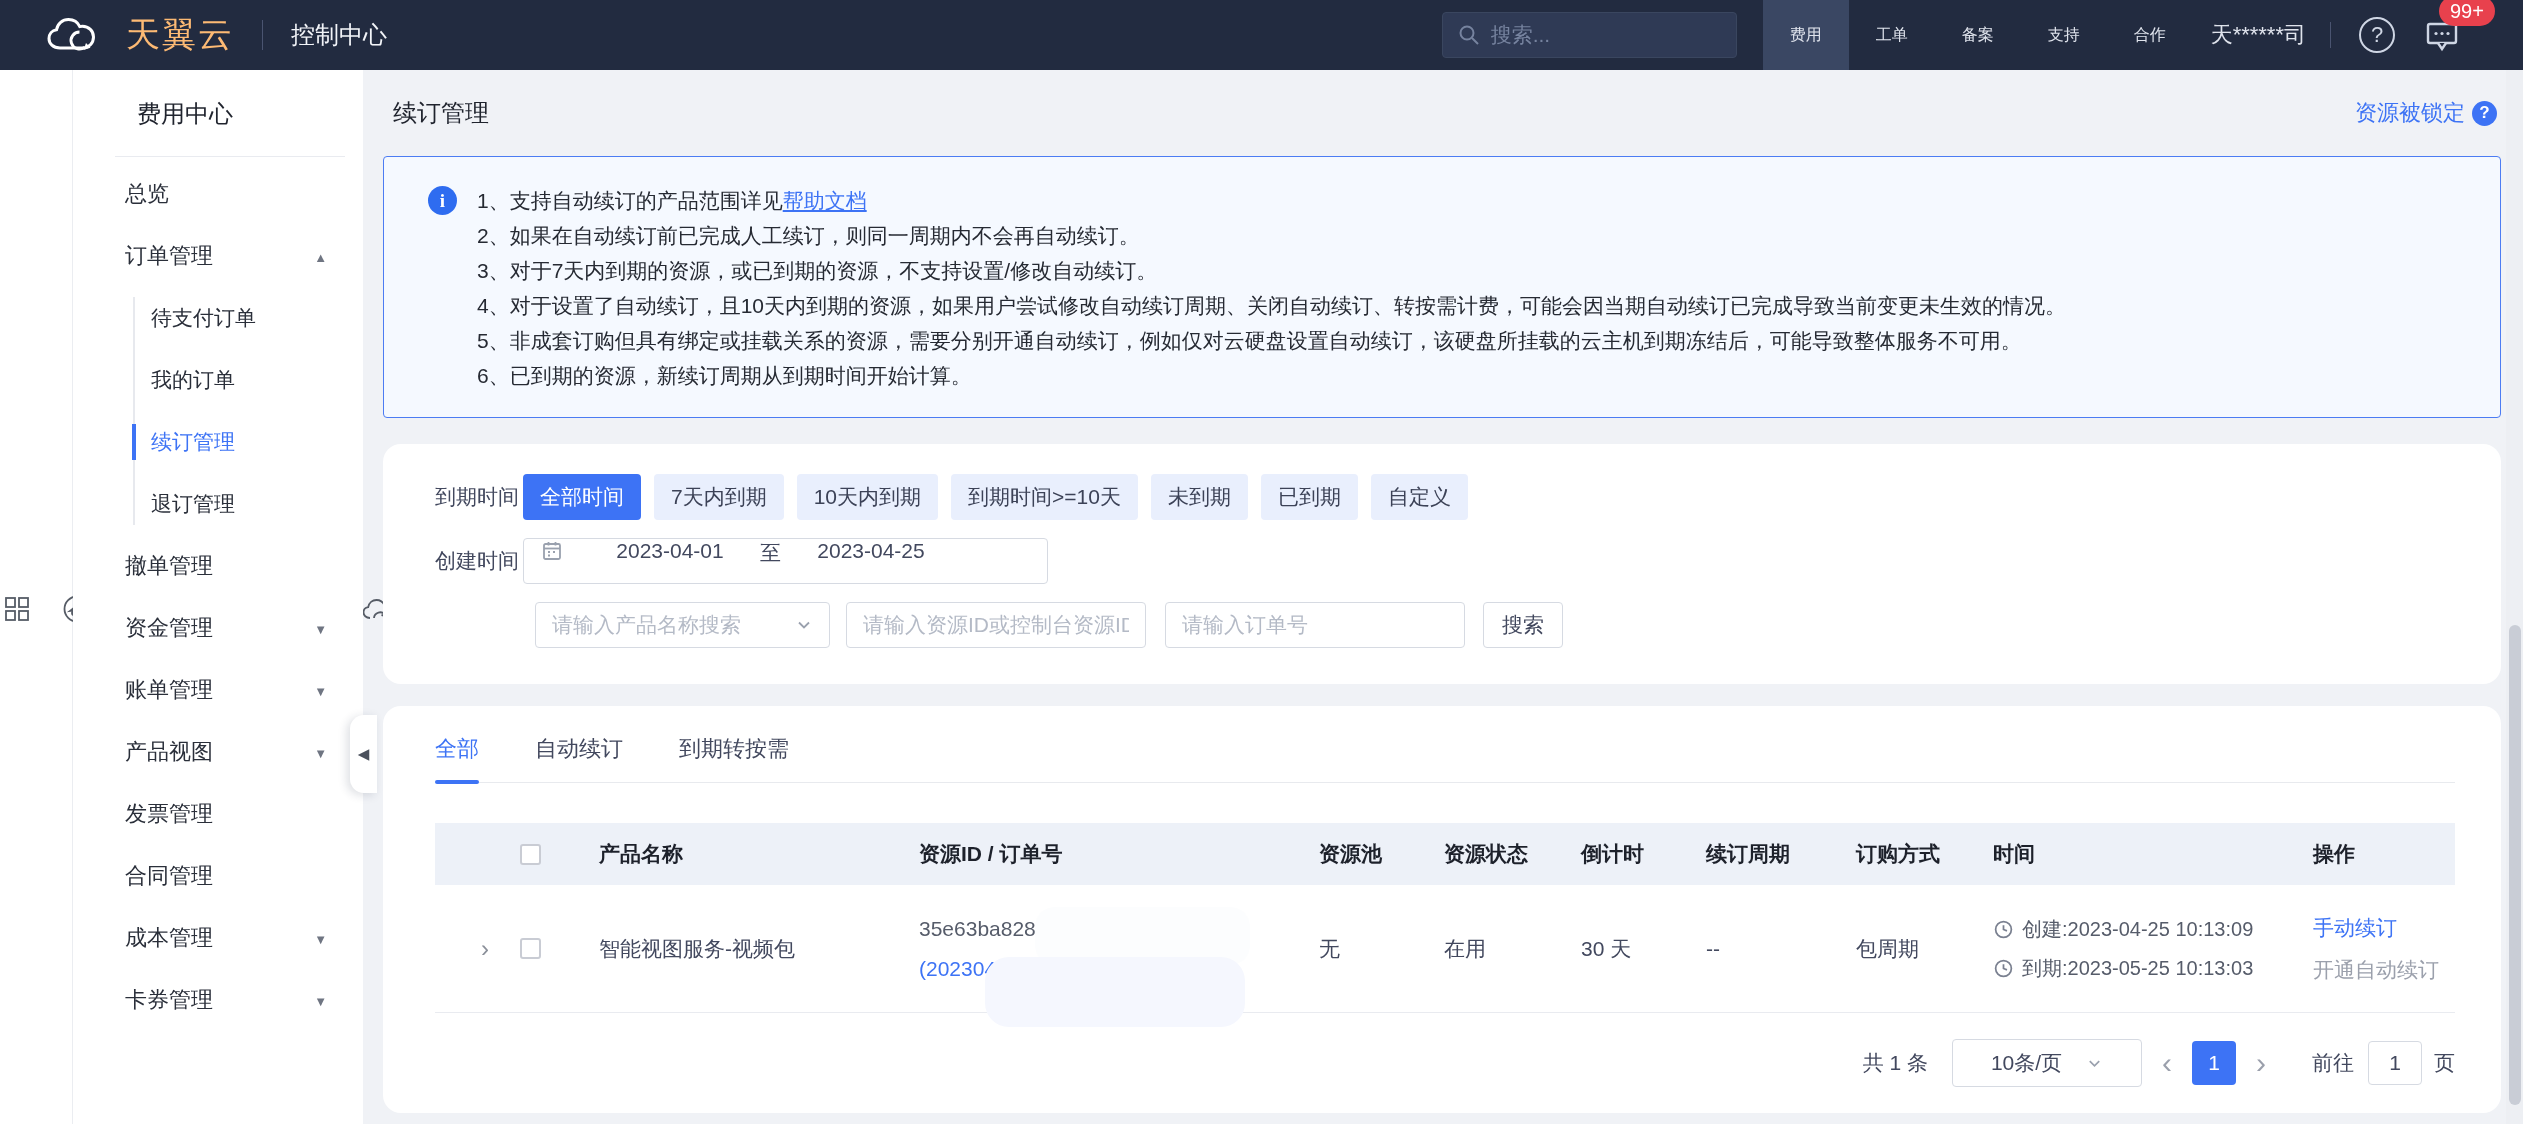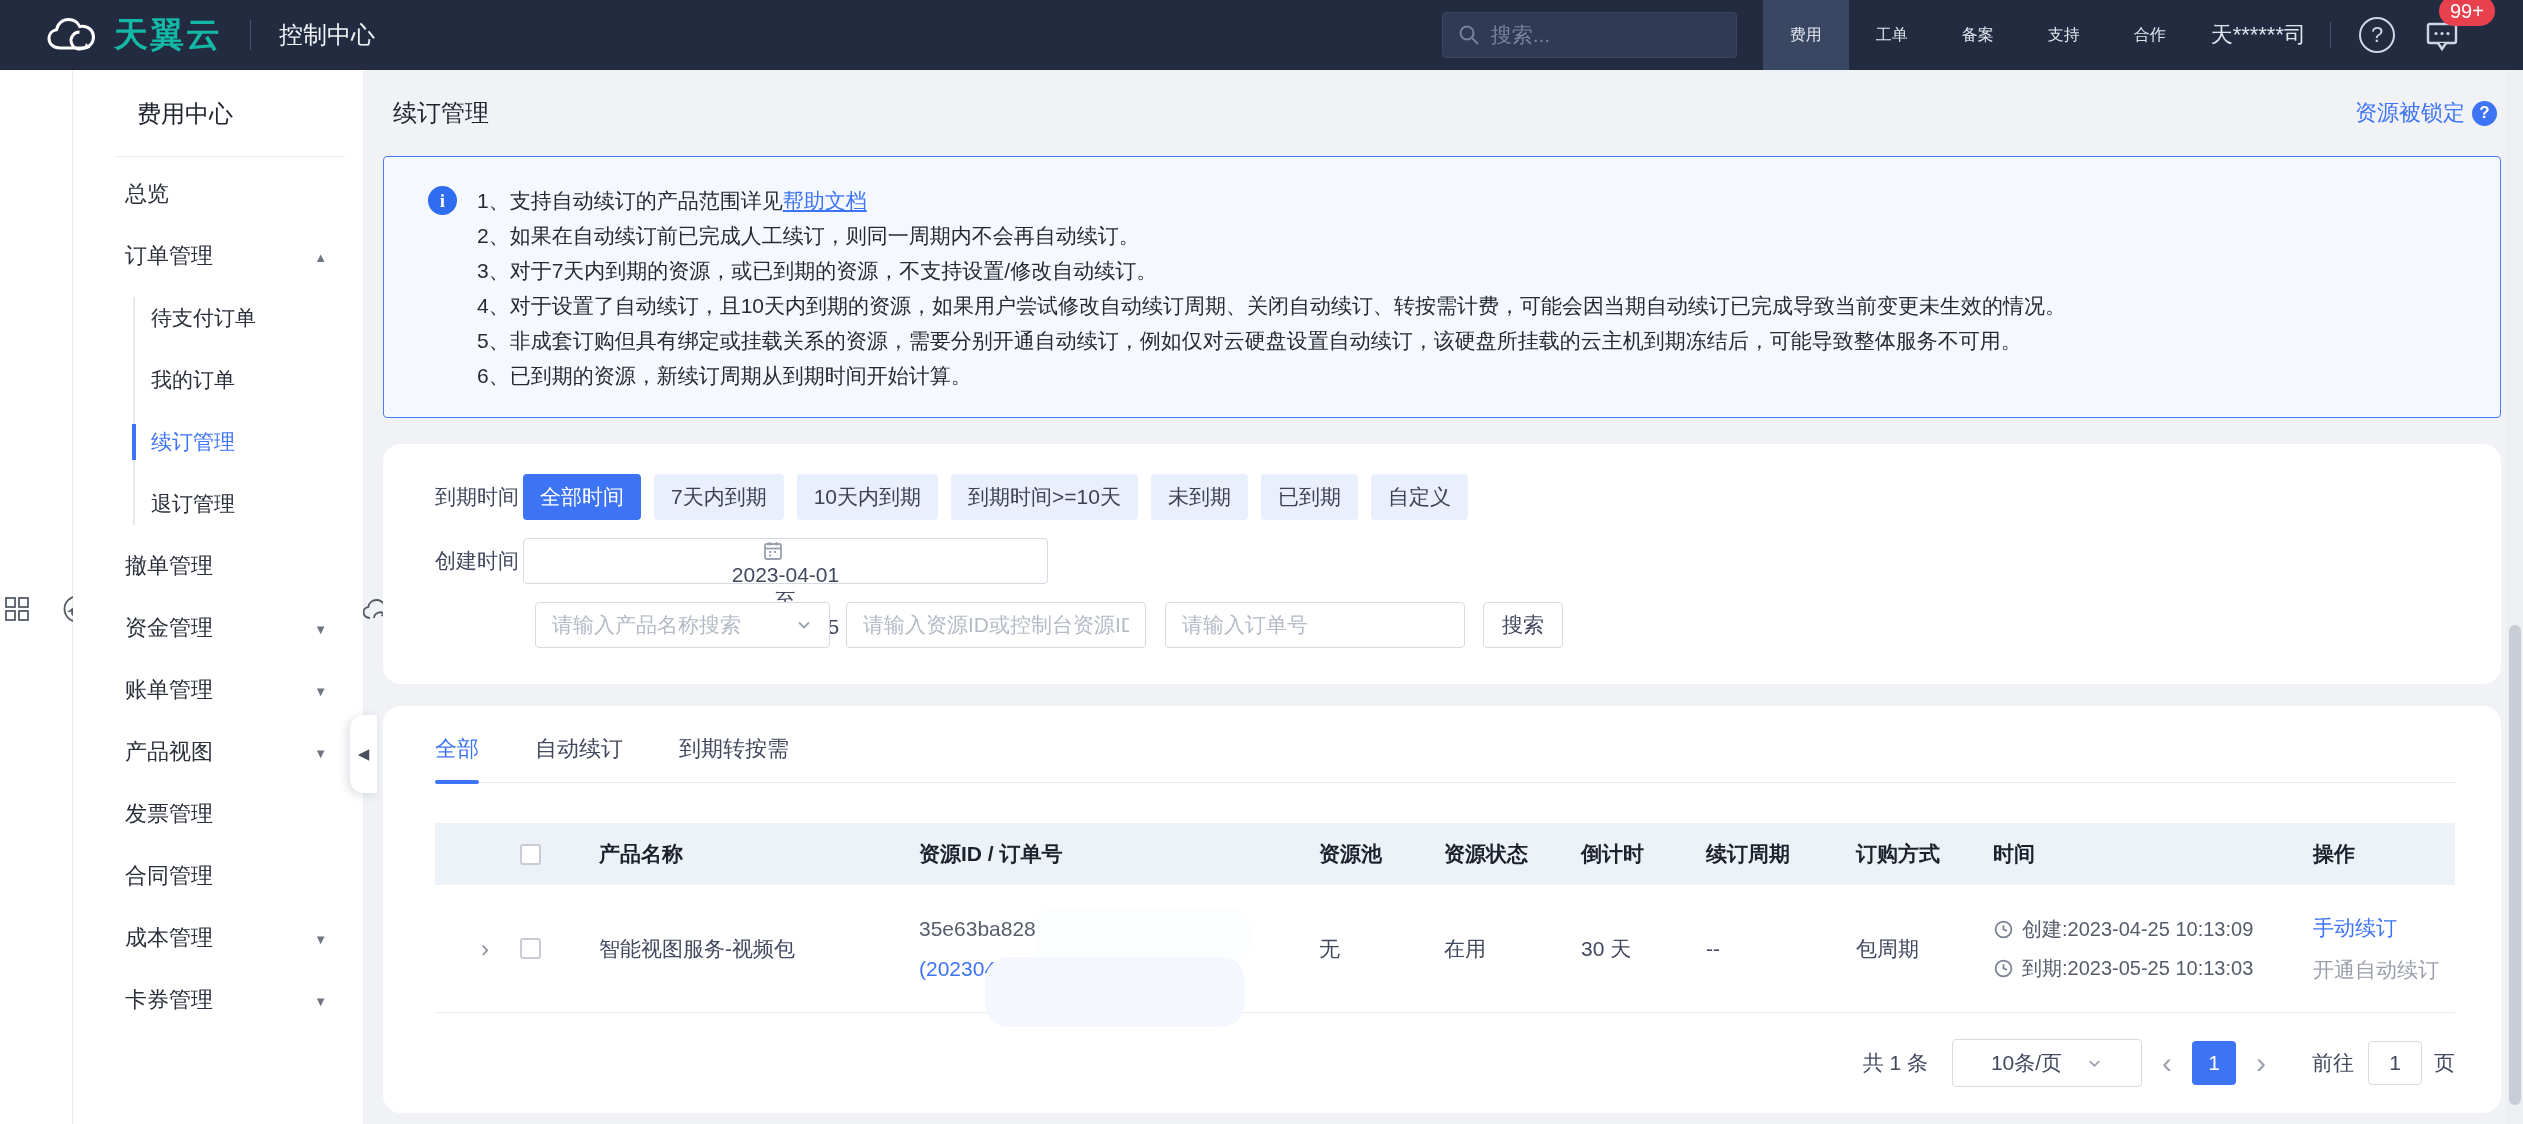--- a/index.html
+++ b/index.html
@@ -7,21 +7,21 @@
   body {
     font-family: "Liberation Sans", "DejaVu Sans", sans-serif;
     background:#f0f2f6; color:#2a2f3a;
   }
   .screen { width:2523px; height:1124px; position:relative; }
 
   
   .navbar{ height:70px; background:#222b40; display:flex; align-items:center; justify-content:space-between; padding:0 34px 0 46px; }
   .nav-left{ display:flex; align-items:center; }
   .logo-svg{ width:52px; height:40px; display:block; }
-  .brand{ font-size:34px; font-weight:bold; color:#14b8a6; margin-left:16px; letter-spacing:2px; }
+  .brand{ font-size:34px; font-weight:normal; color:#fdba74; margin-left:28px; letter-spacing:2px; }
   .nav-sep{ width:1px; height:30px; background:#4a5470; margin:0 28px; }
   .console-title{ font-size:24px; color:#f2f4f8; }
   .nav-right{ display:flex; align-items:center; height:70px; }
   .nav-search{ width:295px; height:46px; background:#2f3a55; border:1px solid #3a465f; border-radius:4px; display:flex; align-items:center; padding:0 14px; margin-right:26px; }
   .nav-search svg{ width:24px; height:24px; stroke:#76839f; flex:none; }
   .nav-search input{ background:transparent; border:none; outline:none; color:#cfd6e4; font-size:21px; width:100%; margin-left:10px; font-family:inherit; }
   .nav-search input::placeholder{ color:#76839f; }
   .nav-item{ height:70px; display:flex; align-items:center; padding:0 27px; color:#dfe3ec; font-size:16px; cursor:pointer; }
   .nav-item.active{ background:#3a4763; }
   .nav-account{ margin:0 24px 0 18px; color:#dfe3ec; font-size:22px; }
@@ -69,21 +69,21 @@
   .notice-lines{ font-size:21px; color:#262a33; line-height:35px; }
   .notice a{ color:#3d73f5; text-decoration:underline; cursor:pointer; }
 
   .card{ background:#fff; border-radius:18px; }
   .filter-card{ margin-top:26px; padding:30px 40px 36px 52px; }
   .f-row{ display:flex; align-items:center; margin-bottom:18px; }
   .f-row:last-child{ margin-bottom:0; }
   .f-label{ width:88px; font-size:21px; color:#42485e; flex:none; }
   .chip{ height:46px; display:flex; align-items:center; padding:0 17px; border-radius:4px; font-size:21px; background:#e9effd; color:#3c4257; margin-right:13px; cursor:pointer; }
   .chip.active{ background:#3d73f5; color:#fff; }
-  .date-range{ width:525px; height:46px; border:1px solid #d6dae2; border-radius:4px; display:flex; align-items:center; padding:0 16px; background:#fff;flex-direction:column; }
+  .date-range{ width:525px; height:46px; border:1px solid #d6dae2; border-radius:4px; display:flex; align-items:flex-start; padding:0 16px; background:#fff; }
   .date-range svg{ width:24px; height:24px; stroke:#9aa1ae; margin-right:26px; flex:none; }
   .date-input{ width:160px; border:none; outline:none; font-size:21px; color:#42485e; text-align:center; background:transparent; font-family:inherit; }
   .date-sep{ font-size:21px; color:#42485e; margin:0 10px; }
   .f-indent{ margin-left:100px; }
   .select-box{ width:295px; height:46px; border:1px solid #d6dae2; border-radius:4px; display:flex; align-items:center; justify-content:space-between; padding:0 16px; color:#b4bac6; font-size:21px; background:#fff; cursor:pointer; }
   .select-box svg{ width:18px; height:18px; stroke:#9aa1ae; }
   .text-input{ height:46px; border:1px solid #d6dae2; border-radius:4px; padding:0 16px; font-size:21px; color:#0f766e; outline:none; background:#fff; font-family:inherit; }
   .text-input::placeholder{ color:#b4bac6; }
   .w300{ width:300px; margin-left:16px; }
   .w301{ width:300px; margin-left:19px; }

